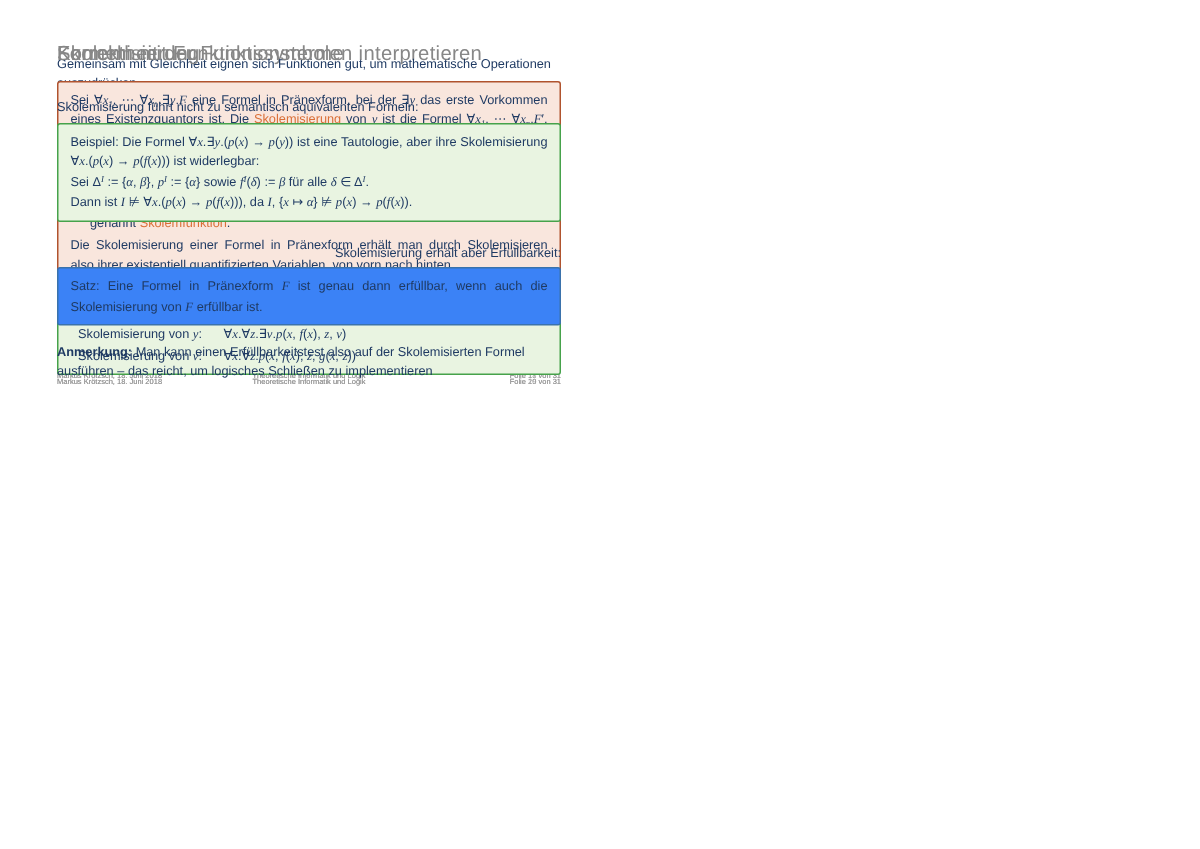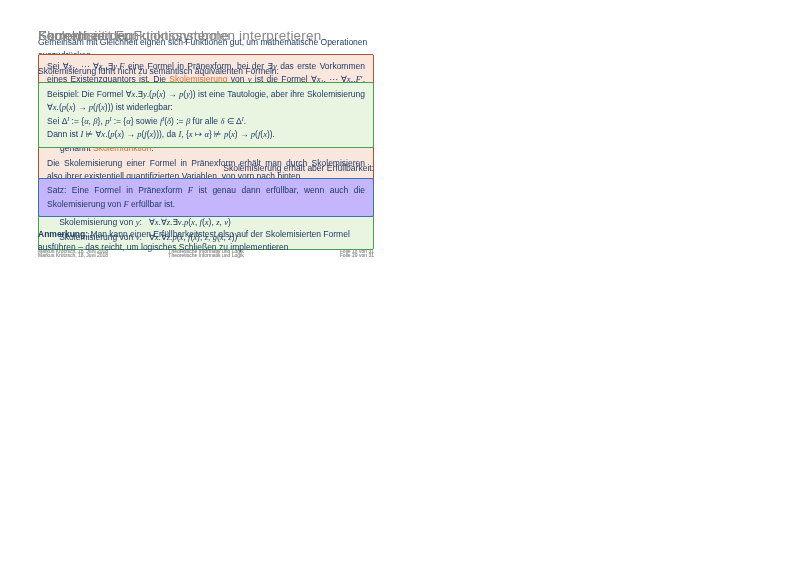--- a/index.html
+++ b/index.html
@@ -8,24 +8,24 @@
   .slide{position:absolute;width:400px;height:260px;padding:28px 26px 0 38px;box-sizing:border-box;
          font-size:8.5px;line-height:12.5px;}
   #s17{left:0;top:8}
   #s18{left:400;top:8}
   #s19{left:0;top:262}
   #s20{left:400;top:262}
 
   .title{font-size:13.5px;line-height:16px;font-weight:400;color:#878787;letter-spacing:.2px;margin:0;}
 
   p{margin:0;}
-  .box{border-radius:2px;padding:5px 8px;box-sizing:border-box;line-height:13px;text-align:center;}
+  .box{border-radius:2px;padding:5px 8px;box-sizing:border-box;line-height:13px;}
   .box.pink {background:#f9e6dd;border:1.6px solid #b0532e;}
   .box.green{background:#e9f4e1;border:1.6px solid #46a24b;}
-  .box.blue {background:#c4b5fd;border:1.6px solid #3a72ac;}
+  .box.blue {background:#3b82f6;border:1.6px solid #3a72ac;}
 
   .bullet{position:relative;padding-left:13px;margin-top:1.5px;}
   .bullet::before{content:"\2022";position:absolute;left:2px;}
 
   
   .f-m{font-family:"Liberation Serif","DejaVu Serif",serif;font-style:italic;}
   .f-sup,.f-sub{font-family:"Liberation Serif","DejaVu Serif",serif;font-style:italic;font-size:68%;line-height:0;}
   .f-sup{vertical-align:3px;}
   .f-sub{vertical-align:-2px;}
   .f-red{color:#b01238;font-weight:700;}

